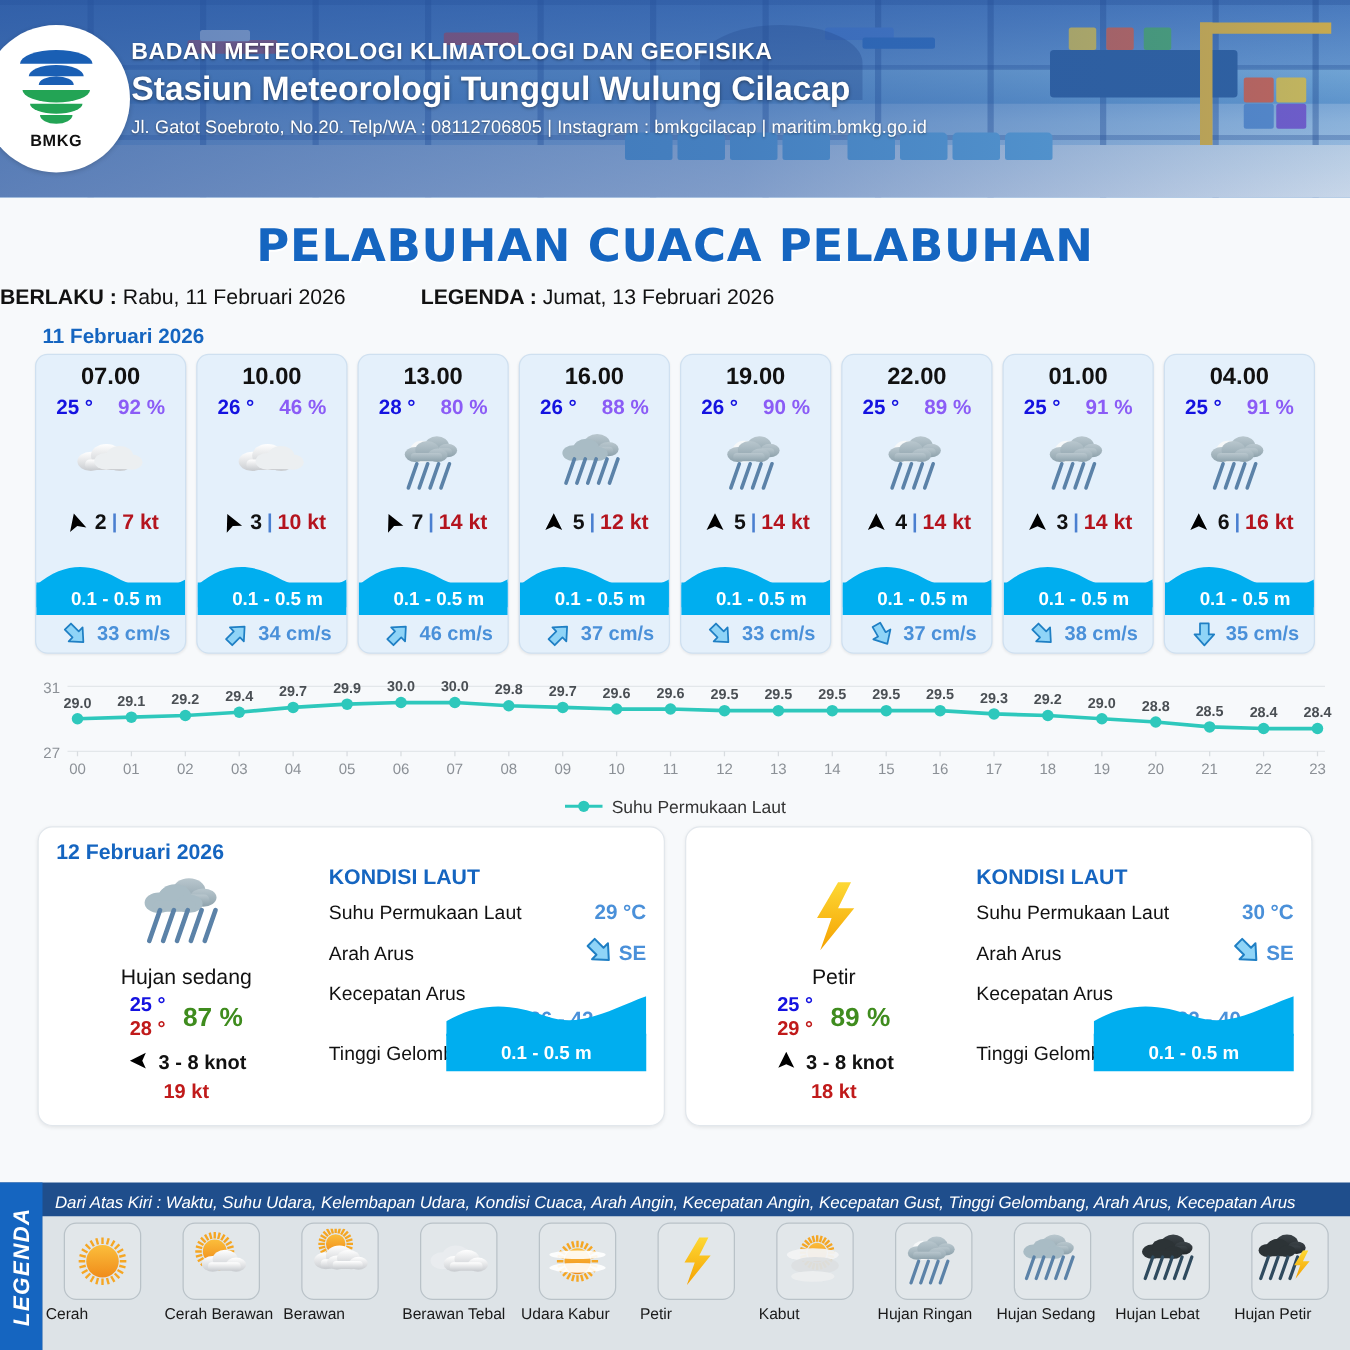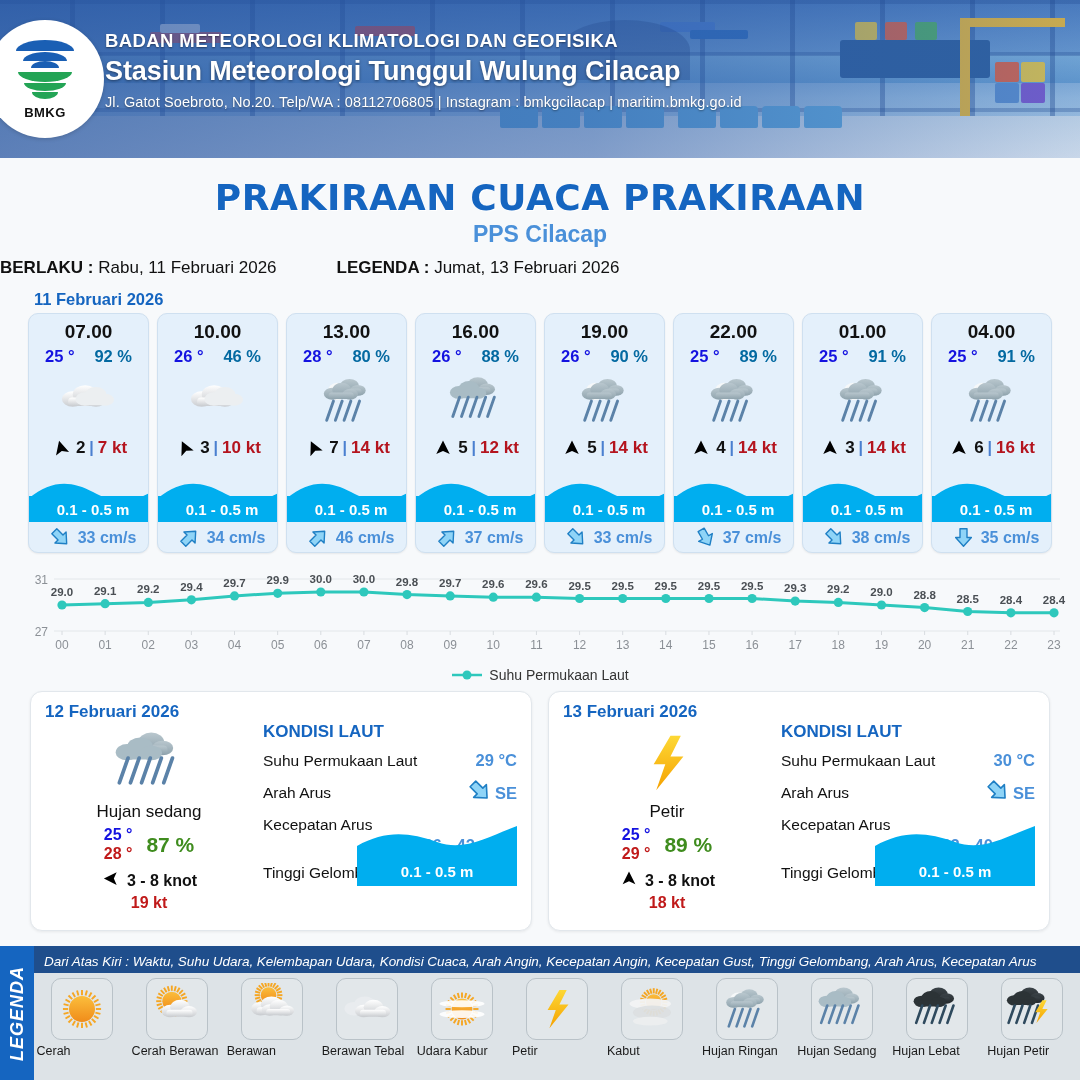--- a/index.html
+++ b/index.html
@@ -75,21 +75,21 @@
   .date-label { color:#1565c0; font-size:16.5px; font-weight:bold; margin:12px 0 4px 34px; }
   .cards { display:flex; gap:8px; padding:0 28px; }
   .card {
     width:128px; background:#e4f0fb; border:1px solid #cfe0f0;
     border-radius:10px; overflow:hidden; position:relative; height:240px;
     box-shadow:0 1px 2px rgba(0,0,0,.07);
   }
   .c-time { text-align:center; font-size:19px; font-weight:bold; color:#111; margin-top:7px; }
   .c-th { display:flex; justify-content:space-around; margin-top:4px; padding:0 6px; }
   .c-temp { color:#1412e0; font-size:16.5px; font-weight:bold; }
-  .c-hum { color:#0369a1; font-size:16.5px; font-weight:bold; }
+  .c-hum { color:#8b5cf6; font-size:16.5px; font-weight:bold; }
   .c-icon { height:62px; display:flex; align-items:center; justify-content:center; margin-top:4px; }
   .c-wind { display:flex; align-items:center; justify-content:center; gap:4px; margin-top:6px; }
   .c-wdir { width:22px; height:18px; }
   .c-wval { font-size:17px; font-weight:bold; color:#111; }
   .c-sep { color:#4a7fd0; font-size:16px; font-weight:bold; }
   .c-gust { font-size:17px; font-weight:bold; color:#b4141e; }
   .wave-zone { position:absolute; left:0; bottom:0; width:128px; height:76px; }
   .wave-svg { position:absolute; left:0; bottom:36px; width:128px; height:40px; }
   .wave-bar { position:absolute; left:0; bottom:30px; width:128px; height:26px;
     background:#00aeef; display:flex; align-items:center; justify-content:center; }
@@ -215,22 +215,21 @@
   </div>
 
   <div class="hdr-text">
     <div class="hdr-line1">BADAN METEOROLOGI KLIMATOLOGI DAN GEOFISIKA</div>
     <div class="hdr-line2">Stasiun Meteorologi Tunggul Wulung Cilacap</div>
     <div class="hdr-line3">Jl. Gatot Soebroto, No.20. Telp/WA : 08112706805 | Instagram : bmkgcilacap | maritim.bmkg.go.id</div>
   </div>
 </div>
 
 <div class="title-wrap">
-  <div class="title-main">PRAKIRAAN CUACA PRAKIRAAN</div>
-  <div class="title-sub">PPS Cilacap</div>
+  <div class="title-main">PELABUHAN CUACA PELABUHAN</div>
   <div class="valid-row">
     <div>
       <span class="valid-label">BERLAKU :</span>
       <span class="valid-val">Rabu, 11 Februari 2026</span>
     </div>
     <div>
       <span class="valid-label">LEGENDA :</span>
       <span class="valid-val">Jumat, 13 Februari 2026</span>
     </div>
   </div>
@@ -1007,21 +1006,20 @@
       </div>
       <div class="dp-wave">
         <svg width="160" height="34" viewBox="0 0 160 34" preserveAspectRatio="none" style="position:absolute;left:0;bottom:28px">
           <path d="M0,22 C28,6 52,8 80,18 C108,28 132,12 160,2 L160,34 L0,34 Z" fill="#00aeef"></path>
         </svg>
         <div class="dp-wave-bar">0.1 - 0.5 m</div>
       </div>
     </div>
     </div>
     <div class="day-panel">
-    <div class="dp-date">13 Februari 2026</div>
     <div class="dp-left">
       <div class="dp-wicon">
           <svg width="74" height="74" viewBox="0 0 60 60">
             <defs>
               <linearGradient id="sg" x1="0" y1="0" x2="0" y2="1">
                 <stop offset="0" stop-color="#fbbe3c"></stop>
                 <stop offset="1" stop-color="#f08c1a"></stop>
               </linearGradient>
               <linearGradient id="cg" x1="0" y1="0" x2="0" y2="1">
                 <stop offset="0" stop-color="#ffffff"></stop>

